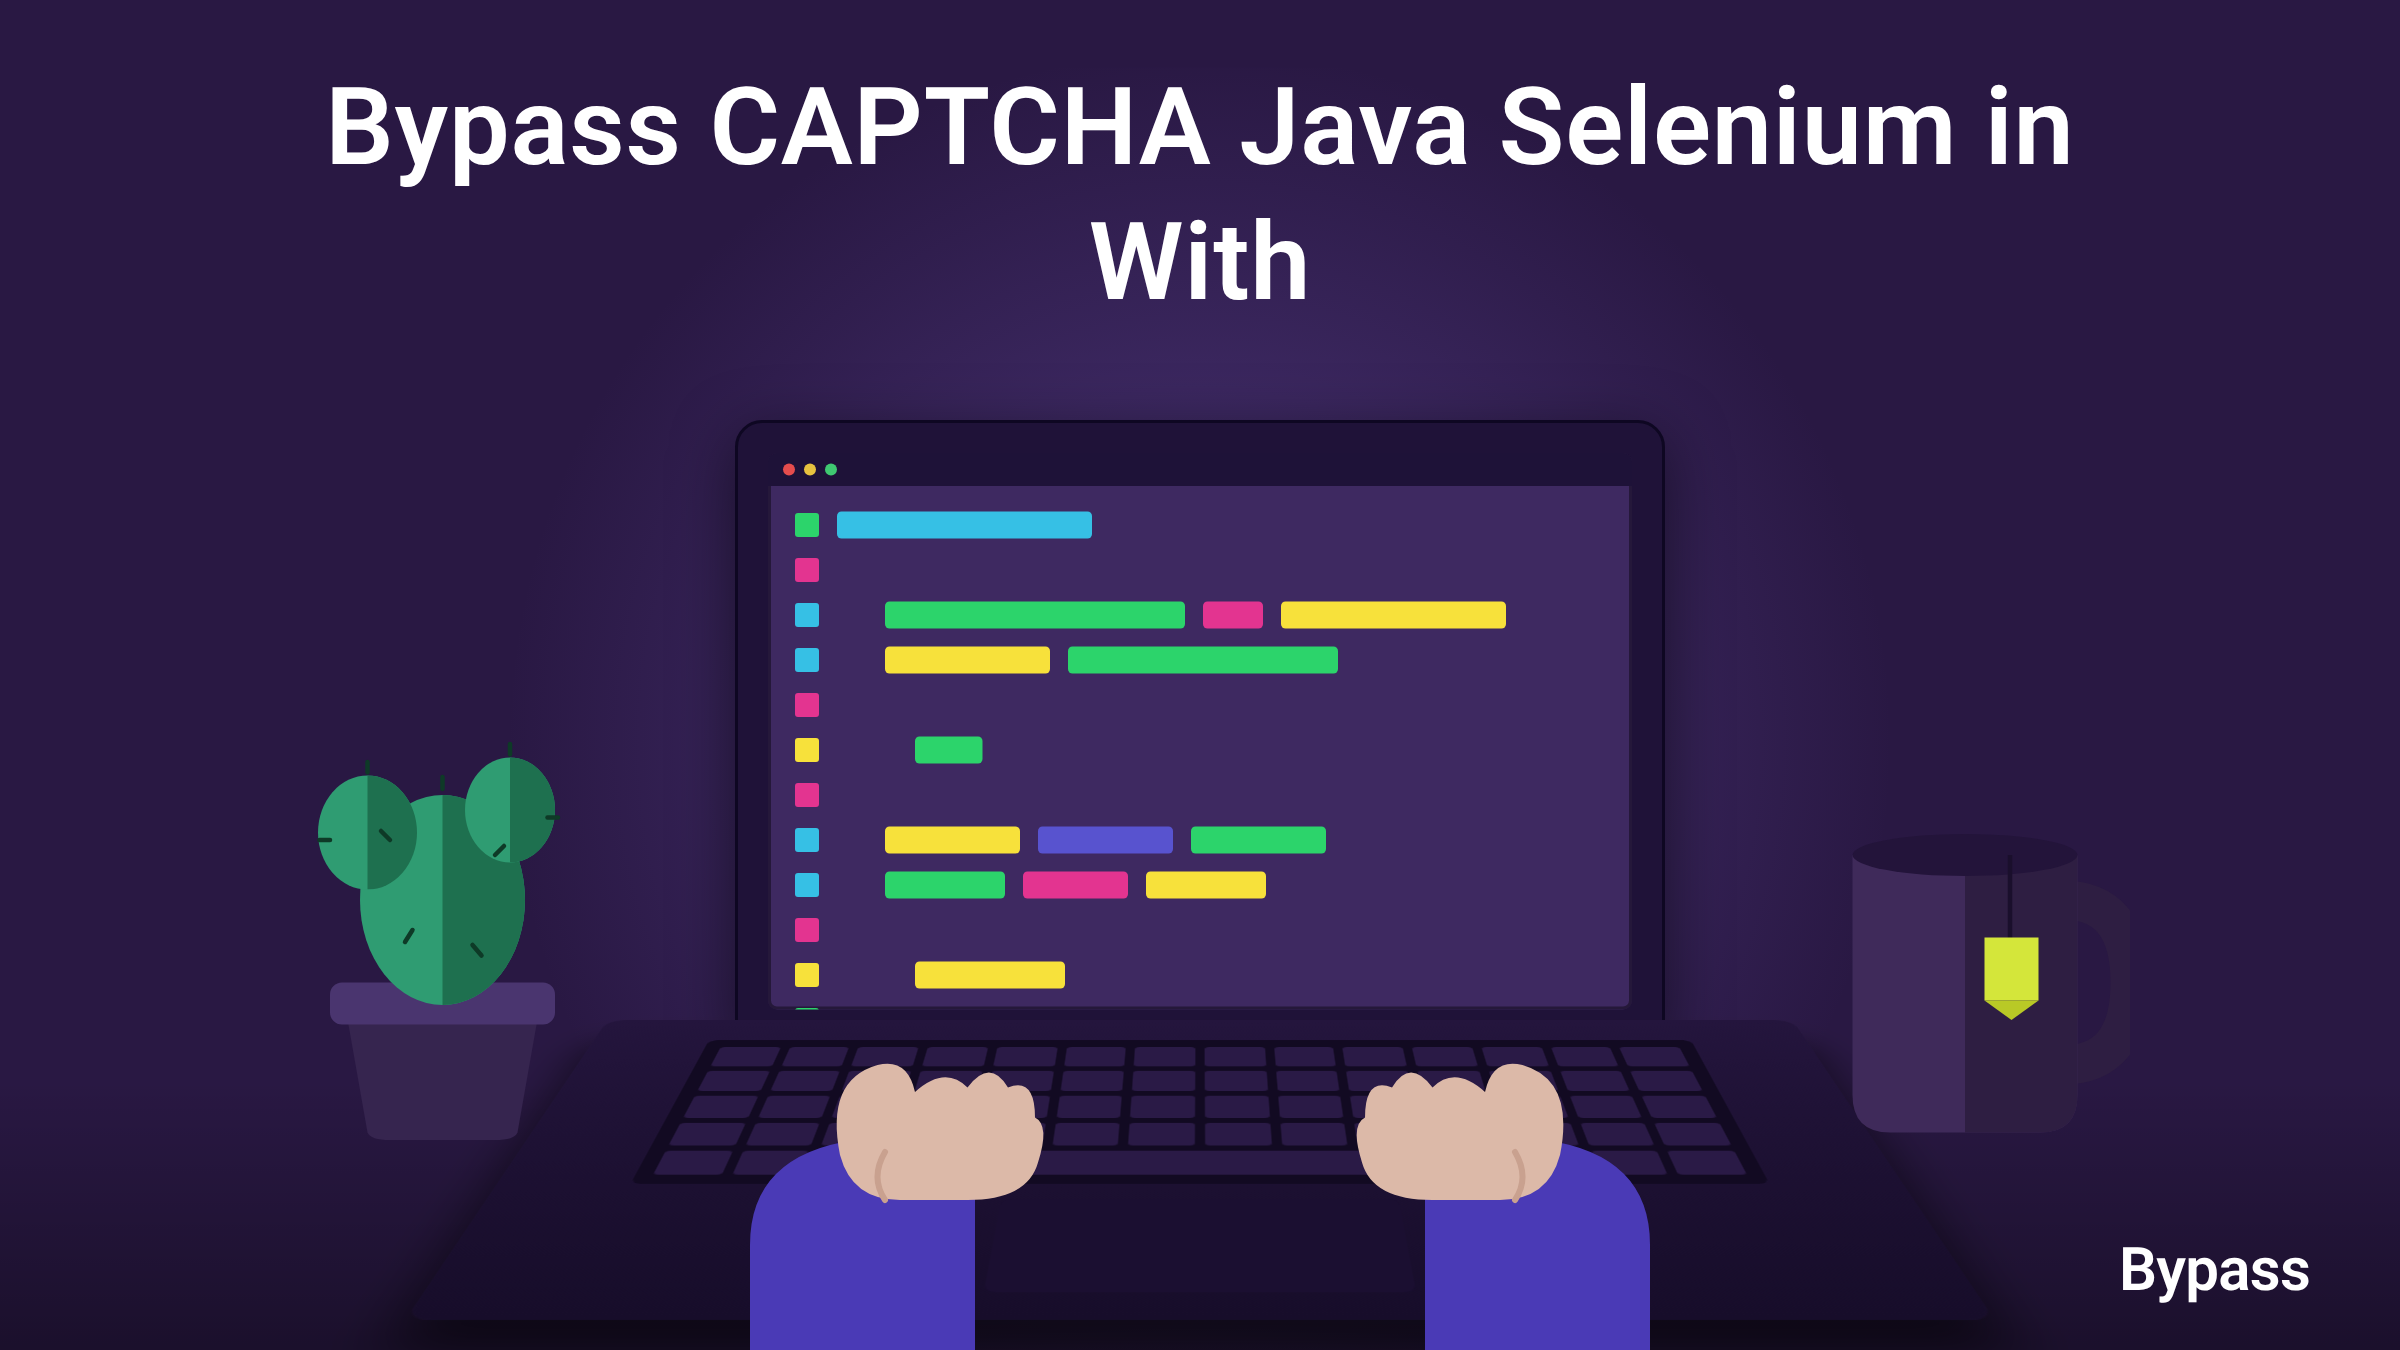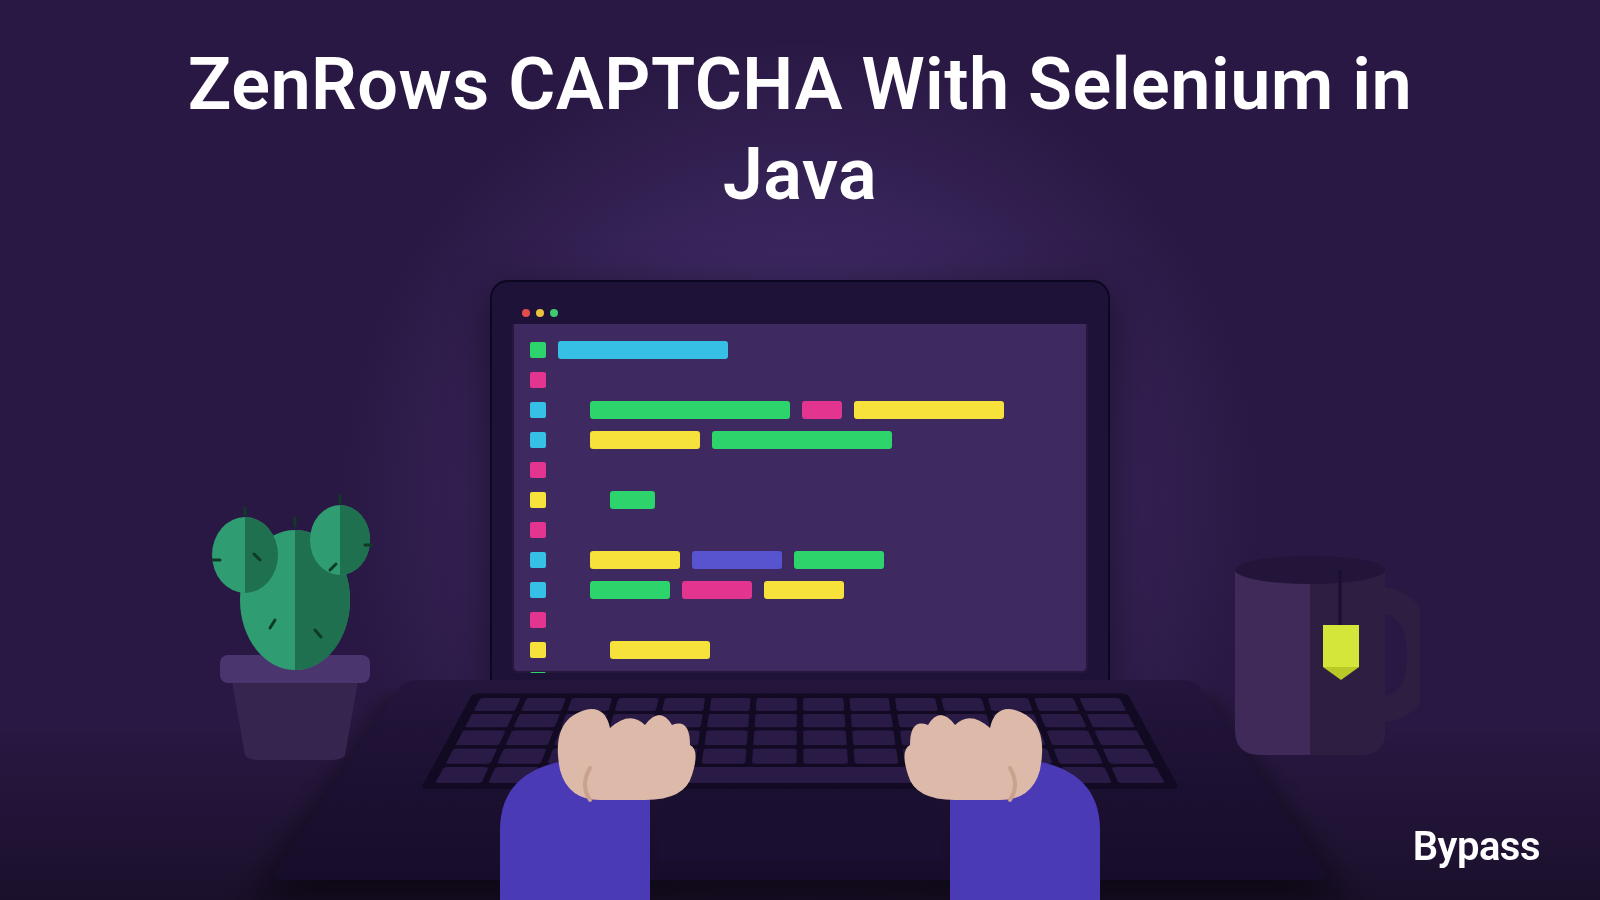--- a/index.html
+++ b/index.html
@@ -196,22 +196,22 @@
     pointer-events:none;
   }
 </style>
 </head>
 <body>
 
 <div class="glow"></div>
 <div class="desk-shadow"></div>
 
 <h1 class="title">
-  <span>ZenRows CAPTCHA With Selenium in</span><br>
-  <span>Java</span>
+  <span>Bypass CAPTCHA Java Selenium in</span><br>
+  <span>With</span>
 </h1>
 
 <div class="laptop">
   <div class="screen-lid">
     <div class="screen">
       <div class="titlebar">
         <span class="tl-dot tl-red"></span>
         <span class="tl-dot tl-yellow"></span>
         <span class="tl-dot tl-green"></span>
       </div>

